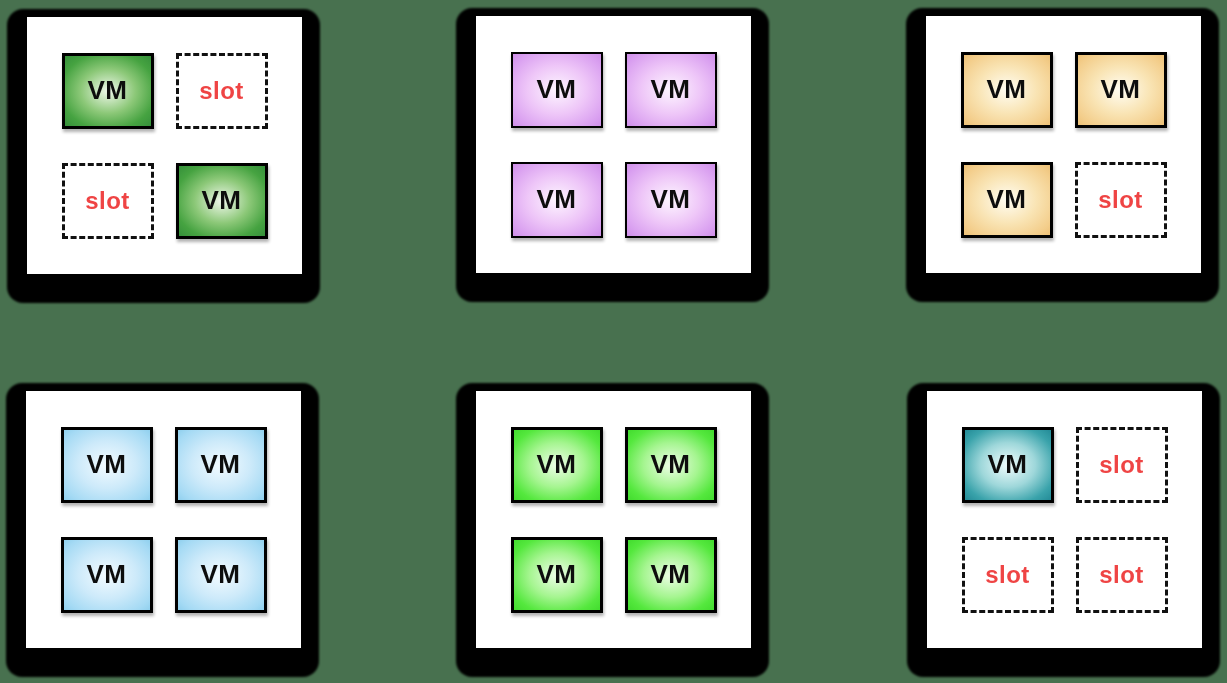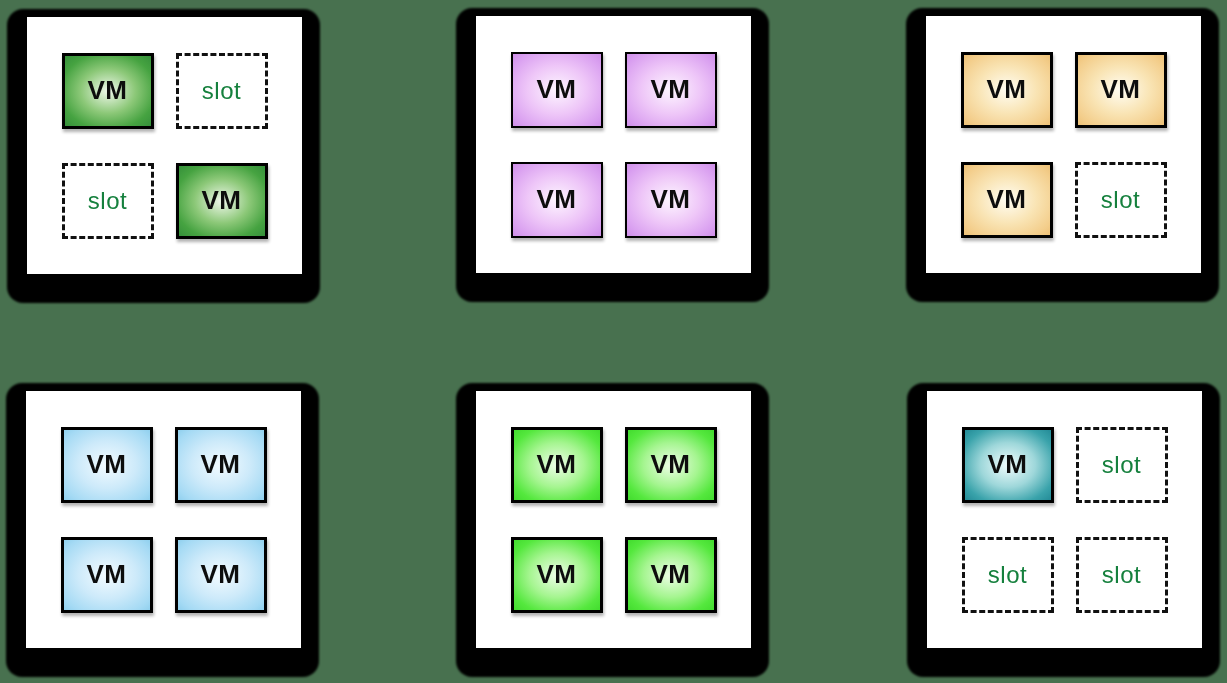--- a/index.html
+++ b/index.html
@@ -69,23 +69,23 @@
     border: 3px solid #000;
     box-shadow: 1px 3px 3px rgba(0,0,0,0.30);
     color: #0d0d0d;
     font-size: 26px;
     font-weight: 700;
     letter-spacing: 0.5px;
   }
   .cell[data-type="slot"] {
     border: 3px dashed #111111;
     background: #ffffff;
-    color: #15803d;
+    color: #ef4444;
     font-size: 24px;
-    font-weight: 400;
+    font-weight: 700;
     letter-spacing: 0.5px;
     text-align: right;
   }
 
   
   .host[data-theme="forest"] .cell[data-type="vm"] {
     background: radial-gradient(ellipse at center, #f0f8ec 0%, #8cc878 45%, #46a341 78%, #35903a 100%);
   }
   .host[data-theme="purple"] .cell[data-type="vm"] {
     border-width: 2px;

